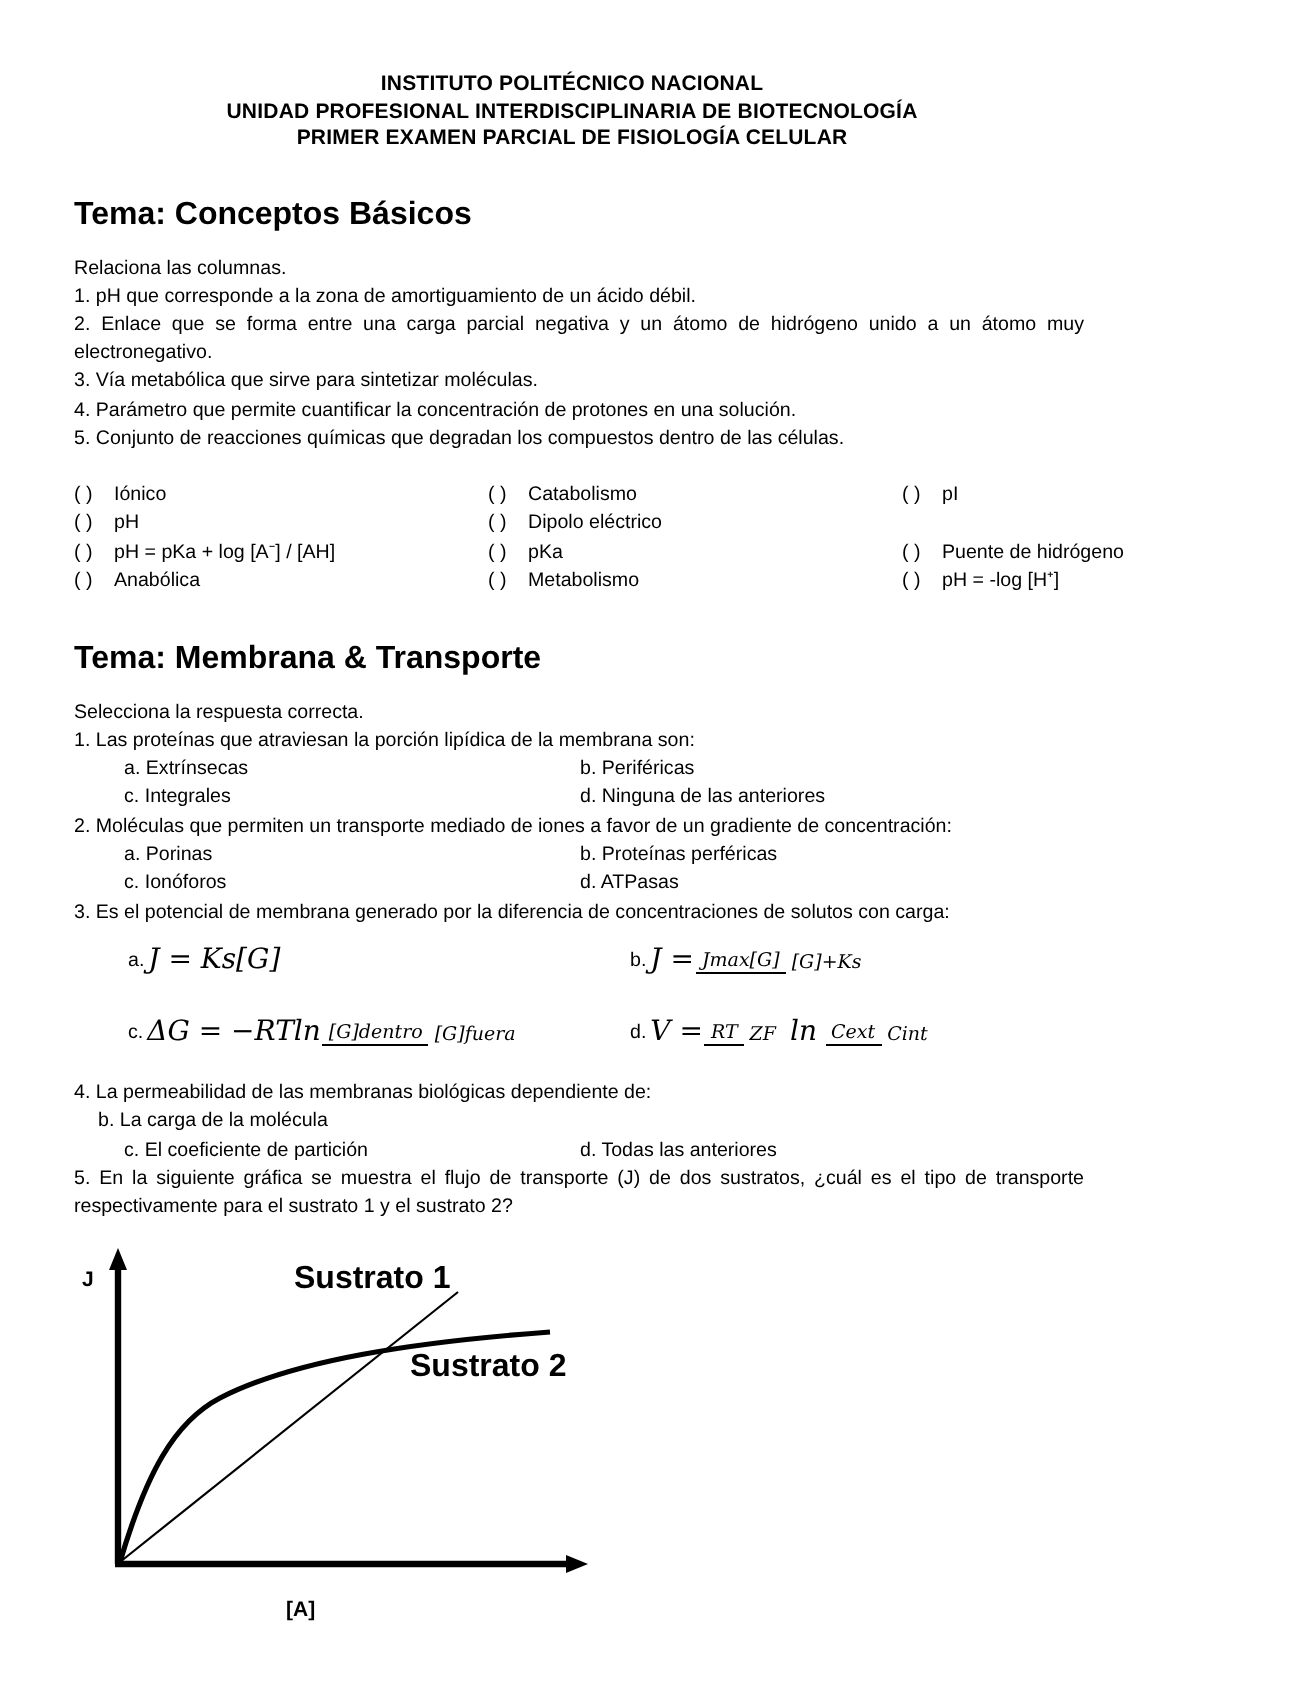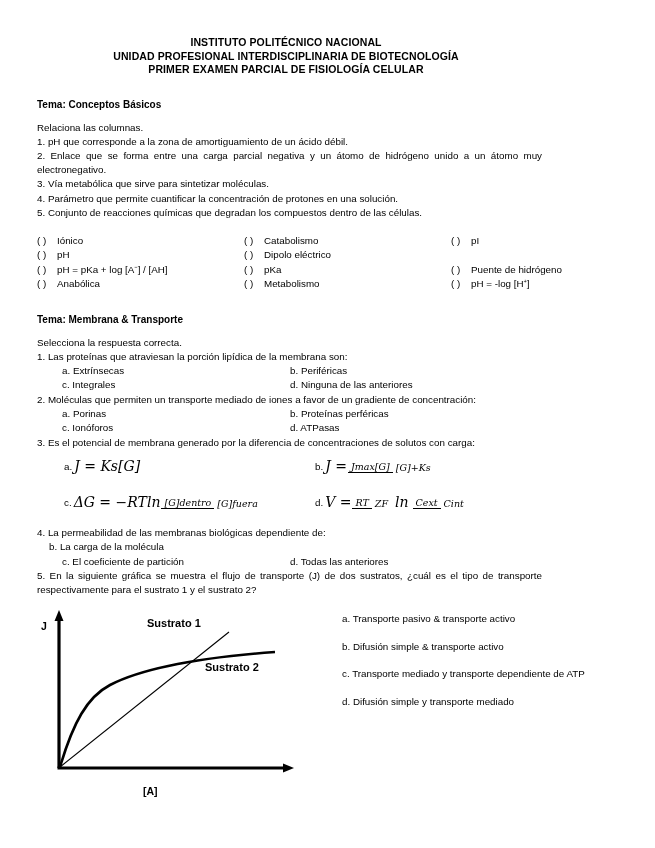--- a/index.html
+++ b/index.html
@@ -31,21 +31,21 @@
     letter-spacing: 0.1px;
   }
   .header div { white-space: nowrap; }
 
   .content {
     padding: 0 30px 0 37px;
   }
 
   .section-title {
     font-weight: bold;
-    font-size: 10px;
+    font-size: 16px;
     margin-top: 22px;
     margin-bottom: 0;
   }
   .instr {
     font-size: 9.8px;
     margin-top: 11px;
     line-height: 14.2px;
   }
   .qline {
     font-size: 9.8px;
@@ -127,21 +127,21 @@
   }
   .graph-svg { position: absolute; left: 0; top: 0; }
   .axis-label {
     position: absolute;
     font-weight: bold;
     font-size: 10.5px;
   }
   .curve-label {
     position: absolute;
     font-weight: bold;
-    font-size: 11px;
+    font-size: 16px;
     white-space: nowrap;
   }
   .opt-list {
     position: absolute;
     left: 305px;
     top: 8px;
     font-size: 9.8px;
   }
   .opt-list div { margin-bottom: 16.5px; white-space: nowrap; }
 </style>
@@ -288,22 +288,16 @@
 
         <path d="M 23 162 C 36 118, 50 92, 73 80 C 110 61, 170 52, 238 47" fill="none" stroke="#000" stroke-width="2.6"></path>
       </svg>
 
       <div class="axis-label" style="left:4px; top:15px;">J</div>
       <div class="axis-label" style="left:106px; top:180px;">[A]</div>
 
       <div class="curve-label" style="left:110px; top:12px;">Sustrato 1</div>
       <div class="curve-label" style="left:168px; top:56px;text-align:right;">Sustrato 2</div>
 
-      <div class="opt-list">
-        <div>a. Transporte pasivo &amp; transporte activo</div>
-        <div>b. Difusión simple &amp; transporte activo</div>
-        <div>c. Transporte mediado y transporte dependiente de ATP</div>
-        <div>d. Difusión simple y transporte mediado</div>
-      </div>
     </div>
 
   </div>
 </div>
 
 </body></html>

